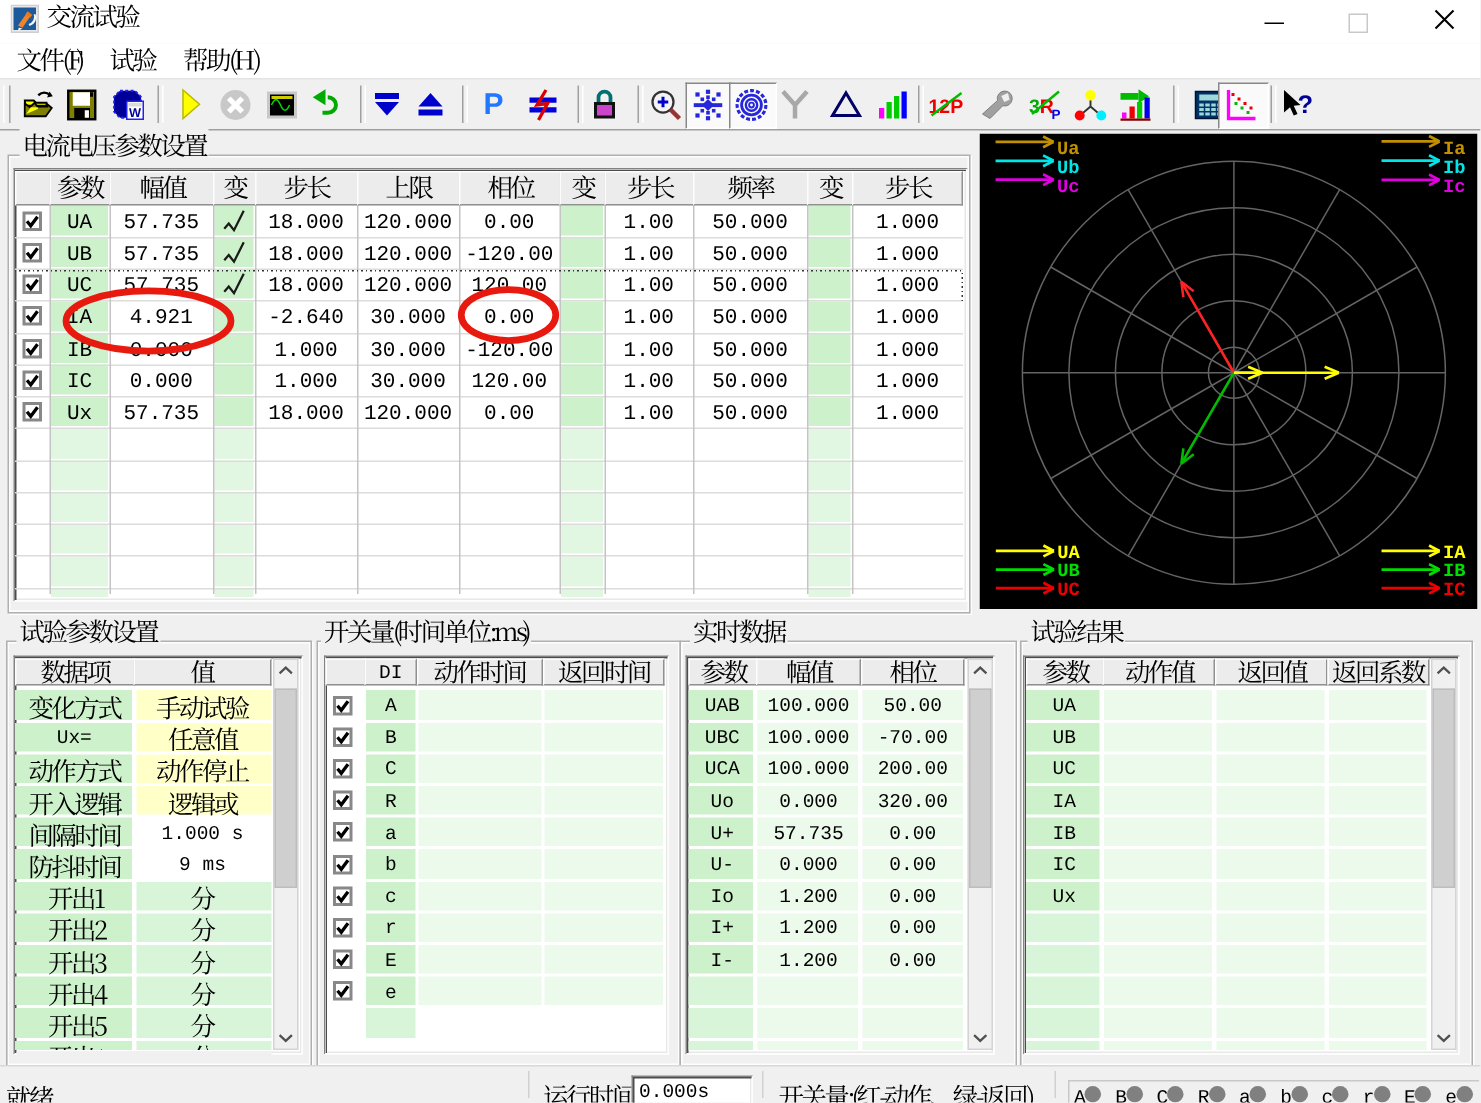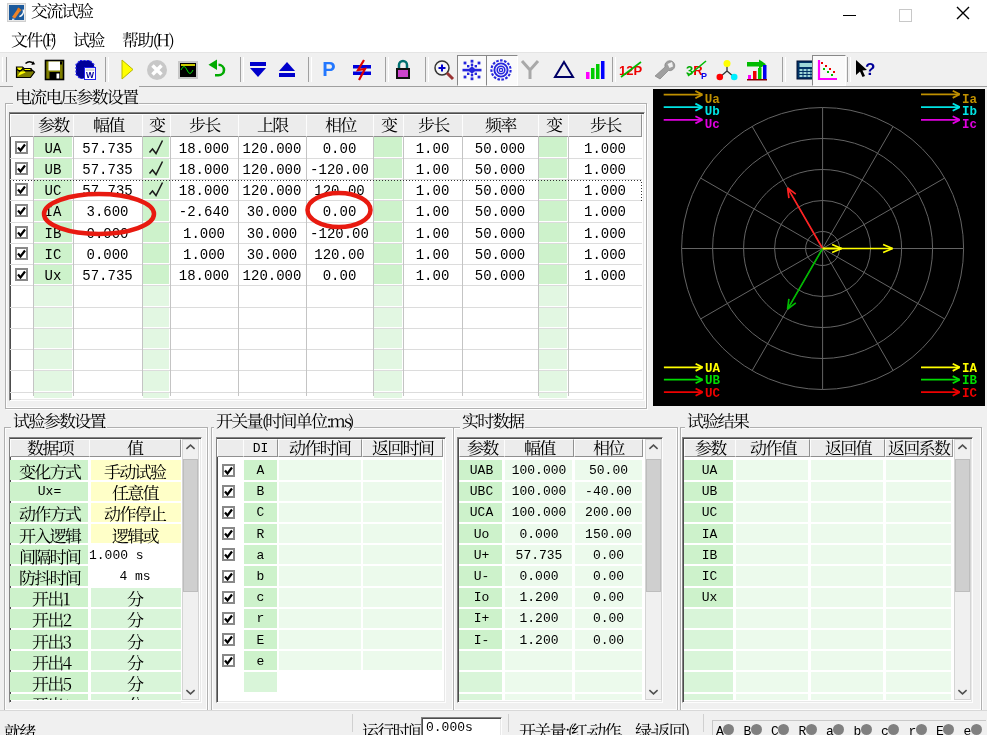--- a/index.html
+++ b/index.html
@@ -549,21 +549,21 @@
 <div style="position:absolute;left:238.0px;top:183.1px;width:68.0px;text-align:center;font:normal 14px 'Liberation Mono',monospace;color:#000;white-space:pre;line-height:16px">120.000</div>
 <div style="position:absolute;left:306.0px;top:183.1px;width:67.0px;text-align:center;font:normal 14px 'Liberation Mono',monospace;color:#000;white-space:pre;line-height:16px">120.00</div>
 <div style="position:absolute;left:403.0px;top:183.1px;width:59.0px;text-align:center;font:normal 14px 'Liberation Mono',monospace;color:#000;white-space:pre;line-height:16px">1.00</div>
 <div style="position:absolute;left:462.0px;top:183.1px;width:76.0px;text-align:center;font:normal 14px 'Liberation Mono',monospace;color:#000;white-space:pre;line-height:16px">50.000</div>
 <div style="position:absolute;left:568.0px;top:183.1px;width:74.0px;text-align:center;font:normal 14px 'Liberation Mono',monospace;color:#000;white-space:pre;line-height:16px">1.000</div>
 <div style="position:absolute;left:15.0px;top:204.4px;width:13px;height:13px;background:#fff;border:2px solid #888;box-sizing:border-box"></div>
     <svg style="position:absolute;left:15.0px;top:204.4px" width="13" height="13">
       <path d="M3 6.5 L5.5 9.5 L10 3.5" stroke="#000" stroke-width="2.2" fill="none"></path>
     </svg>
 <div style="position:absolute;left:33.0px;top:204.4px;width:40.0px;text-align:center;font:normal 14px 'Liberation Mono',monospace;color:#000;white-space:pre;line-height:16px">IA</div>
-<div style="position:absolute;left:73.0px;top:204.4px;width:69.0px;text-align:center;font:normal 14px 'Liberation Mono',monospace;color:#000;white-space:pre;line-height:16px">3.600</div>
+<div style="position:absolute;left:73.0px;top:204.4px;width:69.0px;text-align:center;font:normal 14px 'Liberation Mono',monospace;color:#000;white-space:pre;line-height:16px">4.921</div>
 <div style="position:absolute;left:170.0px;top:204.4px;width:68.0px;text-align:center;font:normal 14px 'Liberation Mono',monospace;color:#000;white-space:pre;line-height:16px">-2.640</div>
 <div style="position:absolute;left:238.0px;top:204.4px;width:68.0px;text-align:center;font:normal 14px 'Liberation Mono',monospace;color:#000;white-space:pre;line-height:16px">30.000</div>
 <div style="position:absolute;left:306.0px;top:204.4px;width:67.0px;text-align:center;font:normal 14px 'Liberation Mono',monospace;color:#000;white-space:pre;line-height:16px">0.00</div>
 <div style="position:absolute;left:403.0px;top:204.4px;width:59.0px;text-align:center;font:normal 14px 'Liberation Mono',monospace;color:#000;white-space:pre;line-height:16px">1.00</div>
 <div style="position:absolute;left:462.0px;top:204.4px;width:76.0px;text-align:center;font:normal 14px 'Liberation Mono',monospace;color:#000;white-space:pre;line-height:16px">50.000</div>
 <div style="position:absolute;left:568.0px;top:204.4px;width:74.0px;text-align:center;font:normal 14px 'Liberation Mono',monospace;color:#000;white-space:pre;line-height:16px">1.000</div>
 <div style="position:absolute;left:15.0px;top:225.6px;width:13px;height:13px;background:#fff;border:2px solid #888;box-sizing:border-box"></div>
     <svg style="position:absolute;left:15.0px;top:225.6px" width="13" height="13">
       <path d="M3 6.5 L5.5 9.5 L10 3.5" stroke="#000" stroke-width="2.2" fill="none"></path>
     </svg>
@@ -785,34 +785,34 @@
 <div style="position:absolute;left:18.9px;top:545.7px;line-height:0;">
       <svg width="61" height="25" style="overflow:visible">
         <g fill="#000" transform="translate(0,17.3) scale(0.01700,-0.01700)">
           <use href="#g95F4" x="0.0"></use>
           <use href="#g9694" x="900.0"></use>
           <use href="#g65F6" x="1800.0"></use>
           <use href="#g95F4" x="2700.0"></use>
         </g>
       </svg>
     </div>
-<div style="position:absolute;left:89.0px;top:547.7px;width:92.0px;font:normal 13px 'Liberation Mono',monospace;color:#000;white-space:pre;line-height:15px">1.000 s</div>
+<div style="position:absolute;left:89.0px;top:547.7px;width:92.0px;text-align:center;font:normal 13px 'Liberation Mono',monospace;color:#000;white-space:pre;line-height:15px">1.000 s</div>
 <div style="position:absolute;left:10px;top:566.4px;width:78px;height:19.2px;background:#cdf2cb"></div>
 <div style="position:absolute;left:91px;top:566.4px;width:90px;height:19.2px;background:#fff"></div>
 <div style="position:absolute;left:18.9px;top:566.9px;line-height:0;">
       <svg width="61" height="25" style="overflow:visible">
         <g fill="#000" transform="translate(0,17.3) scale(0.01700,-0.01700)">
           <use href="#g9632" x="0.0"></use>
           <use href="#g6296" x="900.0"></use>
           <use href="#g65F6" x="1800.0"></use>
           <use href="#g95F4" x="2700.0"></use>
         </g>
       </svg>
     </div>
-<div style="position:absolute;left:89.0px;top:568.9px;width:92.0px;text-align:center;font:normal 13px 'Liberation Mono',monospace;color:#000;white-space:pre;line-height:15px">4 ms</div>
+<div style="position:absolute;left:89.0px;top:568.9px;width:92.0px;text-align:center;font:normal 13px 'Liberation Mono',monospace;color:#000;white-space:pre;line-height:15px">9 ms</div>
 <div style="position:absolute;left:10px;top:587.6px;width:78px;height:19.2px;background:#cdf2cb"></div>
 <div style="position:absolute;left:91px;top:587.6px;width:90px;height:19.2px;background:#d9f5d9"></div>
 <div style="position:absolute;left:32.1px;top:588.1px;line-height:0;">
       <svg width="35" height="25" style="overflow:visible">
         <g fill="#000" transform="translate(0,17.3) scale(0.01700,-0.01700)">
           <use href="#g5F00" x="0.0"></use>
           <use href="#g51FA" x="900.0"></use>
           <use href="#g0031" x="1800.0"></use>
         </g>
       </svg>
@@ -1092,33 +1092,33 @@
 <div style="position:absolute;left:505px;top:460.4px;width:67px;height:19.2px;background:#ecfaec"></div>
 <div style="position:absolute;left:575px;top:460.4px;width:67px;height:19.2px;background:#ecfaec"></div>
 <div style="position:absolute;left:459.0px;top:462.9px;width:45.0px;text-align:center;font:normal 13px 'Liberation Mono',monospace;color:#000;white-space:pre;line-height:15px">UAB</div>
 <div style="position:absolute;left:504.0px;top:462.9px;width:70.0px;text-align:center;font:normal 13px 'Liberation Mono',monospace;color:#000;white-space:pre;line-height:15px">100.000</div>
 <div style="position:absolute;left:574.0px;top:462.9px;width:69.0px;text-align:center;font:normal 13px 'Liberation Mono',monospace;color:#000;white-space:pre;line-height:15px">50.00</div>
 <div style="position:absolute;left:459px;top:481.6px;width:43px;height:19.2px;background:#cdf2cb"></div>
 <div style="position:absolute;left:505px;top:481.6px;width:67px;height:19.2px;background:#ecfaec"></div>
 <div style="position:absolute;left:575px;top:481.6px;width:67px;height:19.2px;background:#ecfaec"></div>
 <div style="position:absolute;left:459.0px;top:484.1px;width:45.0px;text-align:center;font:normal 13px 'Liberation Mono',monospace;color:#000;white-space:pre;line-height:15px">UBC</div>
 <div style="position:absolute;left:504.0px;top:484.1px;width:70.0px;text-align:center;font:normal 13px 'Liberation Mono',monospace;color:#000;white-space:pre;line-height:15px">100.000</div>
-<div style="position:absolute;left:574.0px;top:484.1px;width:69.0px;text-align:center;font:normal 13px 'Liberation Mono',monospace;color:#000;white-space:pre;line-height:15px">-40.00</div>
+<div style="position:absolute;left:574.0px;top:484.1px;width:69.0px;text-align:center;font:normal 13px 'Liberation Mono',monospace;color:#000;white-space:pre;line-height:15px">-70.00</div>
 <div style="position:absolute;left:459px;top:502.8px;width:43px;height:19.2px;background:#cdf2cb"></div>
 <div style="position:absolute;left:505px;top:502.8px;width:67px;height:19.2px;background:#ecfaec"></div>
 <div style="position:absolute;left:575px;top:502.8px;width:67px;height:19.2px;background:#ecfaec"></div>
 <div style="position:absolute;left:459.0px;top:505.3px;width:45.0px;text-align:center;font:normal 13px 'Liberation Mono',monospace;color:#000;white-space:pre;line-height:15px">UCA</div>
 <div style="position:absolute;left:504.0px;top:505.3px;width:70.0px;text-align:center;font:normal 13px 'Liberation Mono',monospace;color:#000;white-space:pre;line-height:15px">100.000</div>
 <div style="position:absolute;left:574.0px;top:505.3px;width:69.0px;text-align:center;font:normal 13px 'Liberation Mono',monospace;color:#000;white-space:pre;line-height:15px">200.00</div>
 <div style="position:absolute;left:459px;top:524.0px;width:43px;height:19.2px;background:#cdf2cb"></div>
 <div style="position:absolute;left:505px;top:524.0px;width:67px;height:19.2px;background:#ecfaec"></div>
 <div style="position:absolute;left:575px;top:524.0px;width:67px;height:19.2px;background:#ecfaec"></div>
 <div style="position:absolute;left:459.0px;top:526.5px;width:45.0px;text-align:center;font:normal 13px 'Liberation Mono',monospace;color:#000;white-space:pre;line-height:15px">Uo</div>
 <div style="position:absolute;left:504.0px;top:526.5px;width:70.0px;text-align:center;font:normal 13px 'Liberation Mono',monospace;color:#000;white-space:pre;line-height:15px">0.000</div>
-<div style="position:absolute;left:574.0px;top:526.5px;width:69.0px;text-align:center;font:normal 13px 'Liberation Mono',monospace;color:#000;white-space:pre;line-height:15px">150.00</div>
+<div style="position:absolute;left:574.0px;top:526.5px;width:69.0px;text-align:center;font:normal 13px 'Liberation Mono',monospace;color:#000;white-space:pre;line-height:15px">320.00</div>
 <div style="position:absolute;left:459px;top:545.2px;width:43px;height:19.2px;background:#cdf2cb"></div>
 <div style="position:absolute;left:505px;top:545.2px;width:67px;height:19.2px;background:#ecfaec"></div>
 <div style="position:absolute;left:575px;top:545.2px;width:67px;height:19.2px;background:#ecfaec"></div>
 <div style="position:absolute;left:459.0px;top:547.7px;width:45.0px;text-align:center;font:normal 13px 'Liberation Mono',monospace;color:#000;white-space:pre;line-height:15px">U+</div>
 <div style="position:absolute;left:504.0px;top:547.7px;width:70.0px;text-align:center;font:normal 13px 'Liberation Mono',monospace;color:#000;white-space:pre;line-height:15px">57.735</div>
 <div style="position:absolute;left:574.0px;top:547.7px;width:69.0px;text-align:center;font:normal 13px 'Liberation Mono',monospace;color:#000;white-space:pre;line-height:15px">0.00</div>
 <div style="position:absolute;left:459px;top:566.4px;width:43px;height:19.2px;background:#cdf2cb"></div>
 <div style="position:absolute;left:505px;top:566.4px;width:67px;height:19.2px;background:#ecfaec"></div>
 <div style="position:absolute;left:575px;top:566.4px;width:67px;height:19.2px;background:#ecfaec"></div>
 <div style="position:absolute;left:459.0px;top:568.9px;width:45.0px;text-align:center;font:normal 13px 'Liberation Mono',monospace;color:#000;white-space:pre;line-height:15px">U-</div>

